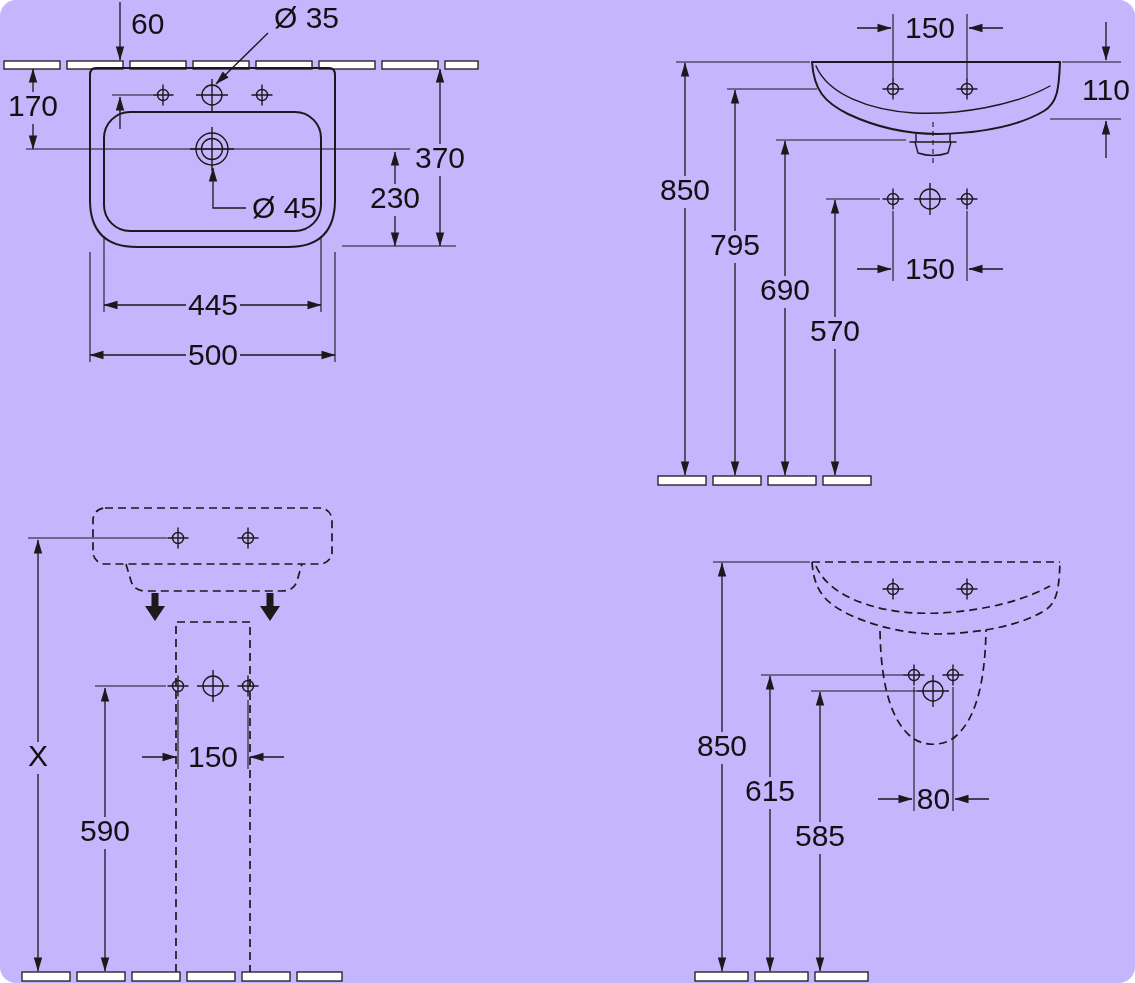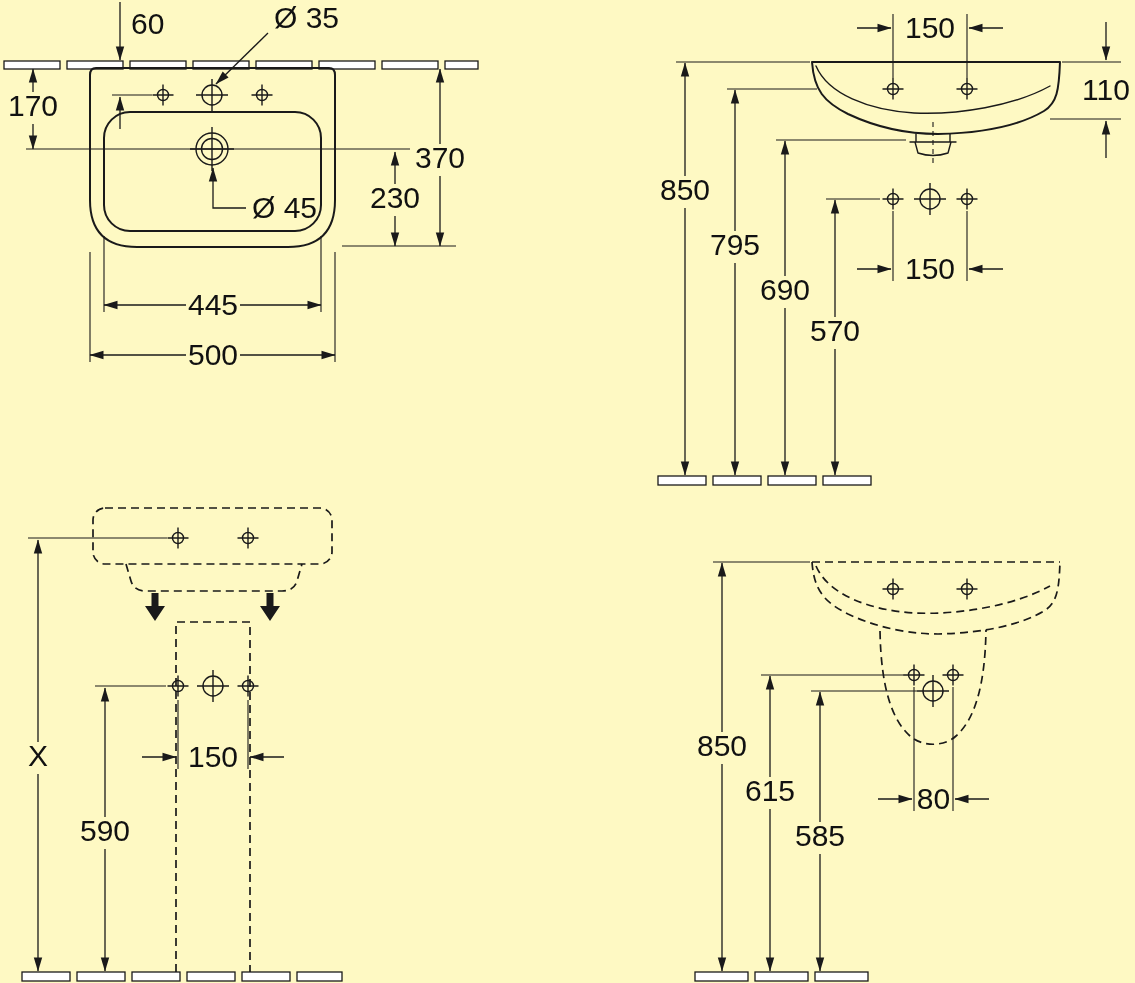--- a/index.html
+++ b/index.html
@@ -1,16 +1,16 @@
 <!DOCTYPE html>
 <html><head>
 <meta charset="utf-8">
 <style>
   html,body{margin:0;padding:0;background:#ffffff;}
-  .stage{width:1135px;height:983px;position:relative;background:#fef9c3;overflow:hidden;}
+  .stage{width:1135px;height:983px;position:relative;background:#c4b5fd;overflow:hidden;border-radius:16px;}
   svg{display:block;}
   .obj{fill:none;stroke:#1a1a1a;stroke-width:2;stroke-linecap:round;stroke-linejoin:round;}
   .thin{fill:none;stroke:#1a1a1a;stroke-width:1.4;stroke-linecap:round;stroke-linejoin:round;}
   .dash{fill:none;stroke:#1a1a1a;stroke-width:1.7;stroke-dasharray:8 5;stroke-linecap:butt;stroke-linejoin:round;}
   .cdash{fill:none;stroke:#1a1a1a;stroke-width:1.1;stroke-dasharray:5 4;}
   .dim{fill:none;stroke:#1a1a1a;stroke-width:1.3;}
   .ext{fill:none;stroke:#1a1a1a;stroke-width:1.1;}
   .hseg{fill:#ffffff;stroke:#1a1a1a;stroke-width:1.3;}
   .fillk{fill:#1a1a1a;stroke:none;}
   .lbl{font-family:"Liberation Sans",sans-serif;font-size:30px;fill:#111111;}

